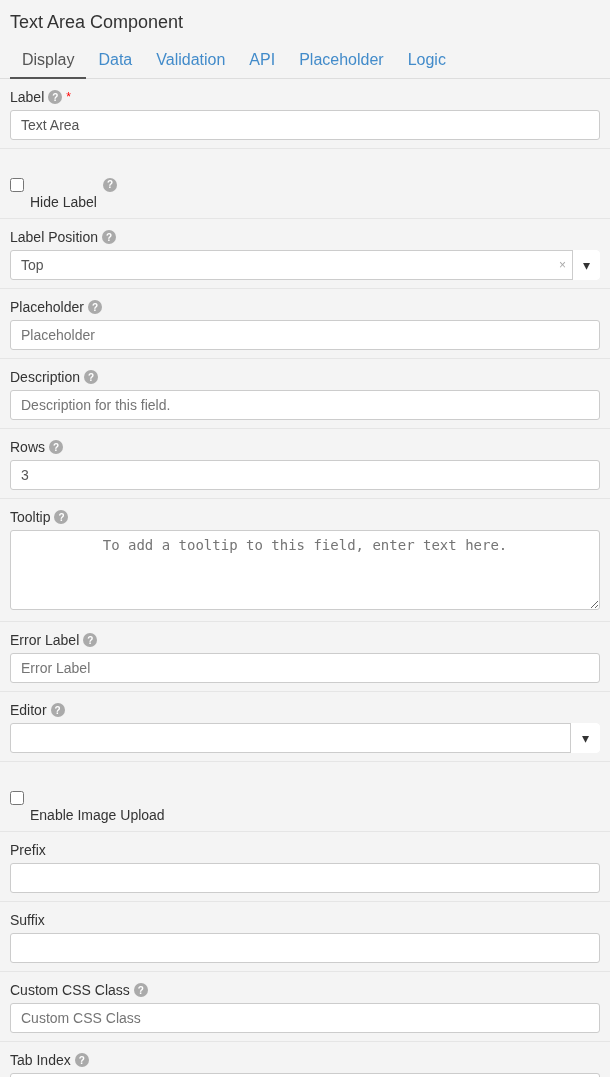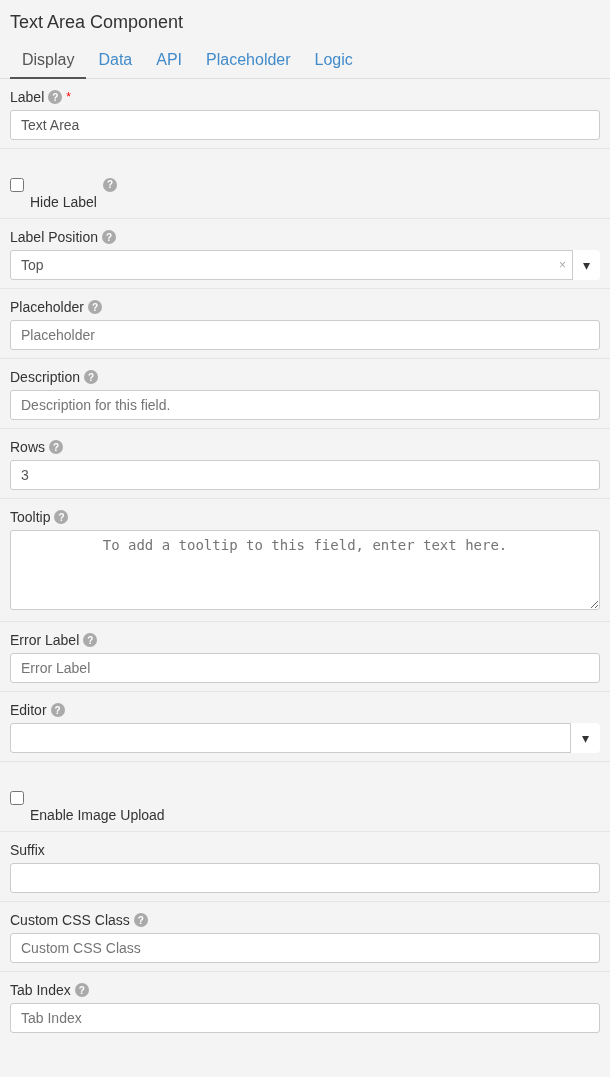--- a/index.html
+++ b/index.html
@@ -207,20 +207,21 @@
     }
   </style>
 </head>
 <body>
 
 <div class="page-title">Text Area Component</div>
 
 <div class="tabs">
   <button class="tab active">Display</button>
   <button class="tab">Data</button>
+  <button class="tab">Validation</button>
   <button class="tab">API</button>
   <button class="tab">Placeholder</button>
   <button class="tab">Logic</button>
 </div>
 
 <div class="form-body">
 
   <div class="form-group">
     <div class="label-row">
       <span class="field-label">Label</span>
@@ -312,20 +313,26 @@
     </div>
   </div>
 
   <div class="form-group">
     <div class="checkbox-row">
       <input type="checkbox" style="">
       <label class="checkbox-label">Enable Image Upload</label>
     </div>
   </div>
 
+  <div class="form-group">
+    <div class="label-row">
+      <span class="field-label">Prefix</span>
+    </div>
+    <input type="text" class="form-control" style="">
+  </div>
 
   <div class="form-group">
     <div class="label-row">
       <span class="field-label">Suffix</span>
     </div>
     <input type="text" class="form-control" style="">
   </div>
 
   <div class="form-group">
     <div class="label-row">

